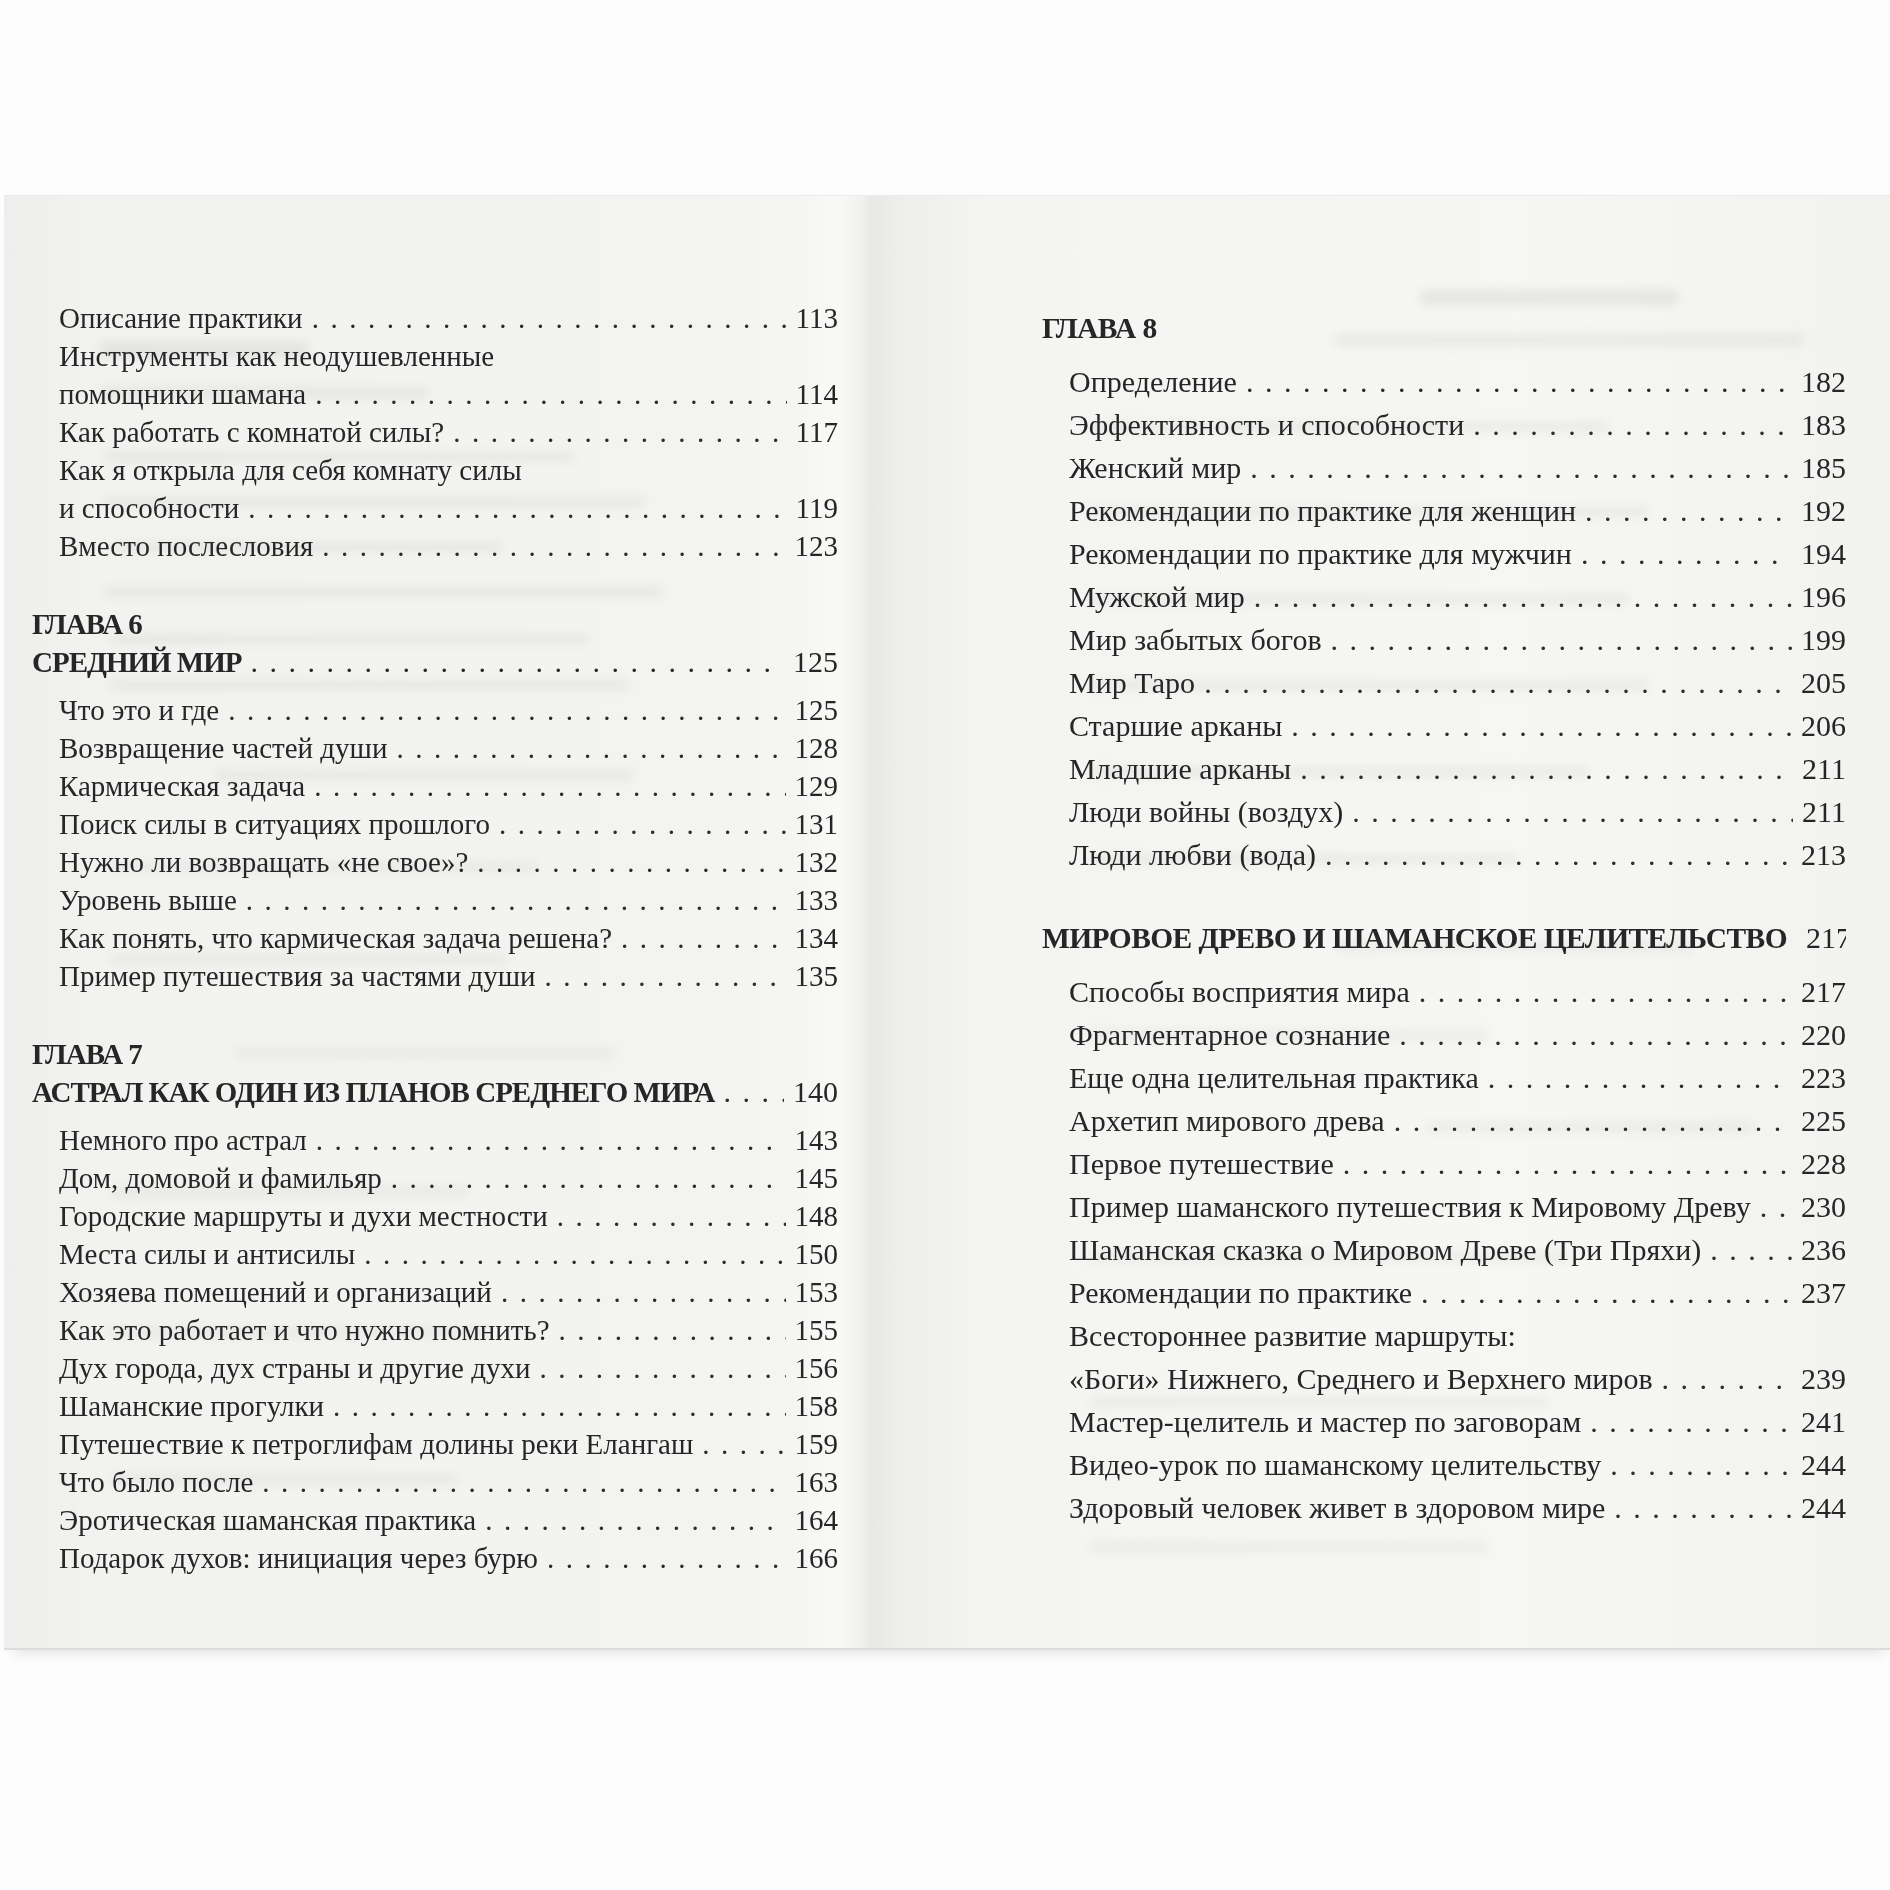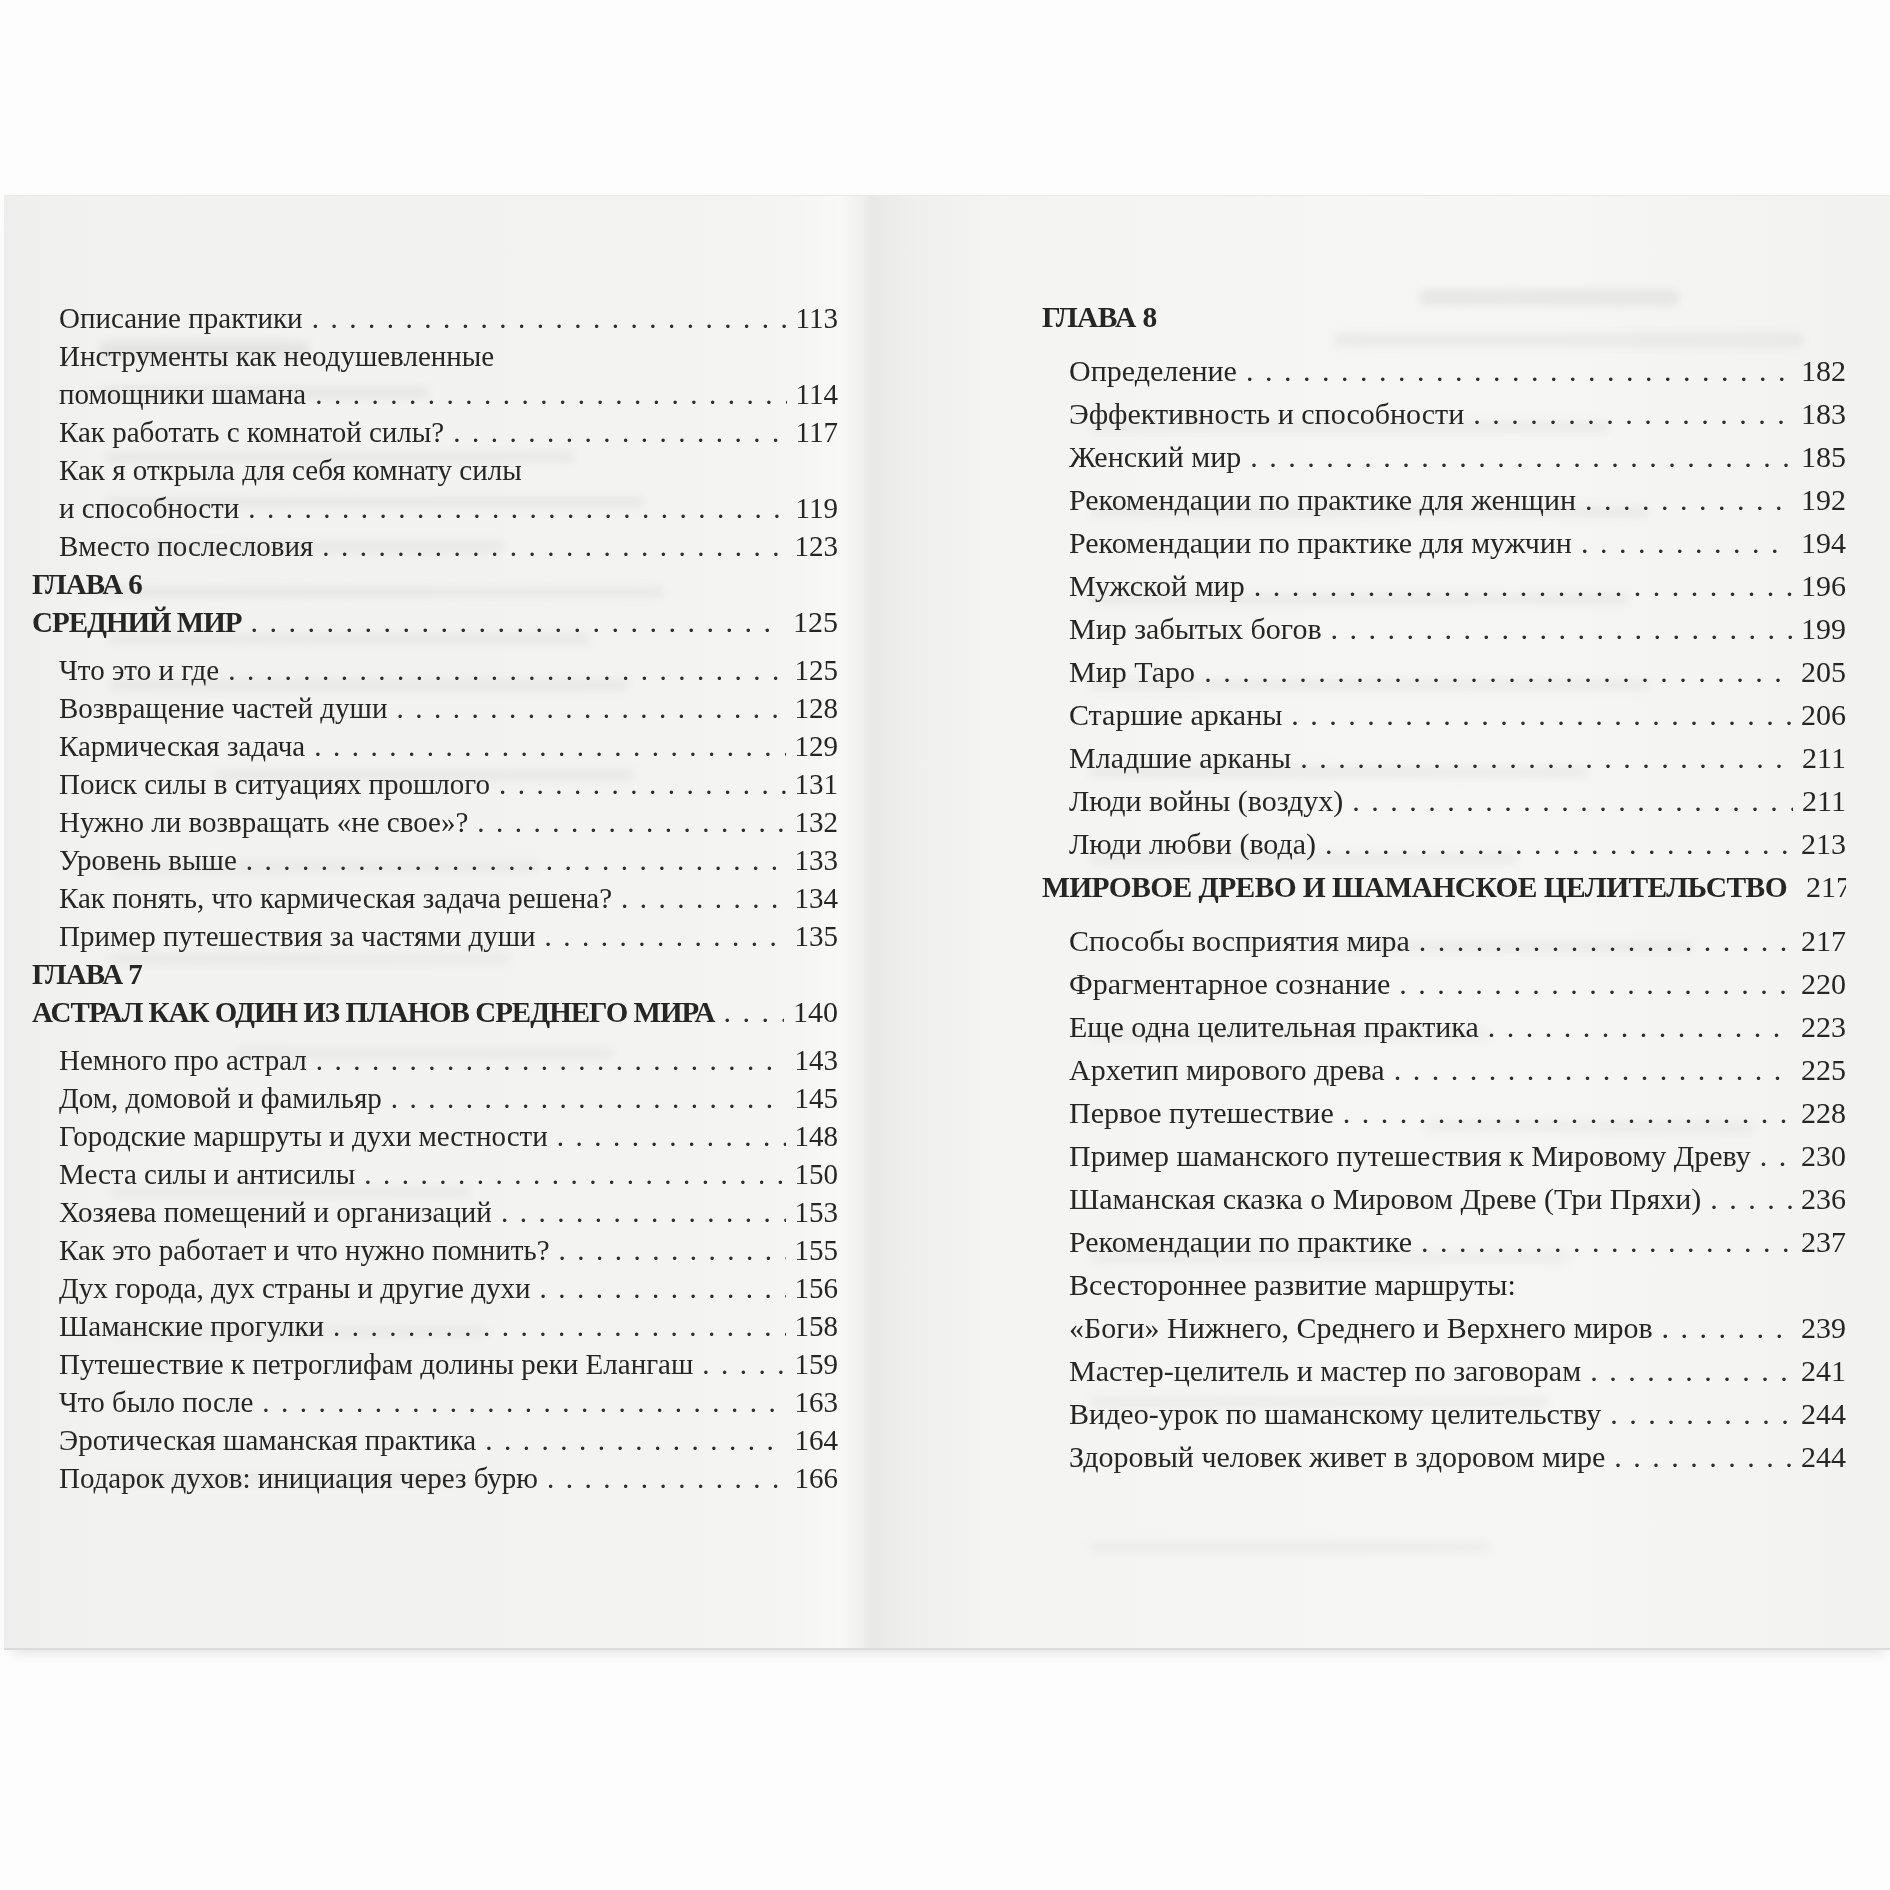--- a/index.html
+++ b/index.html
@@ -34,23 +34,23 @@
   .right .toc-bold .t-title{font-size:29.5px;letter-spacing:-0.6px;}
 
   .t-title{flex:0 0 auto;}
   .t-leader{flex:1 1 10px;min-width:10px;overflow:hidden;}
   .t-leader::before{
     content:"...................................................................";
     letter-spacing:11.5px;padding-left:9px;color:#2e2e2e;
   }
   .t-page{flex:0 0 auto;padding-left:9px;}
 
-  .chapter{}
+  .chapter{margin-top:40px;}
   .chapter-items{padding-left:27px;margin-top:10px;}
-  .right .chapter:first-child{margin-top:0;}
+  .right .chapter:first-child{margin-top:11px;}
 
   
   .smudge{
     position:absolute;border-radius:7px;background:#6f6f6d;
     filter:blur(4px);pointer-events:none;
   }
 </style>
 </head>
 <body>
 

